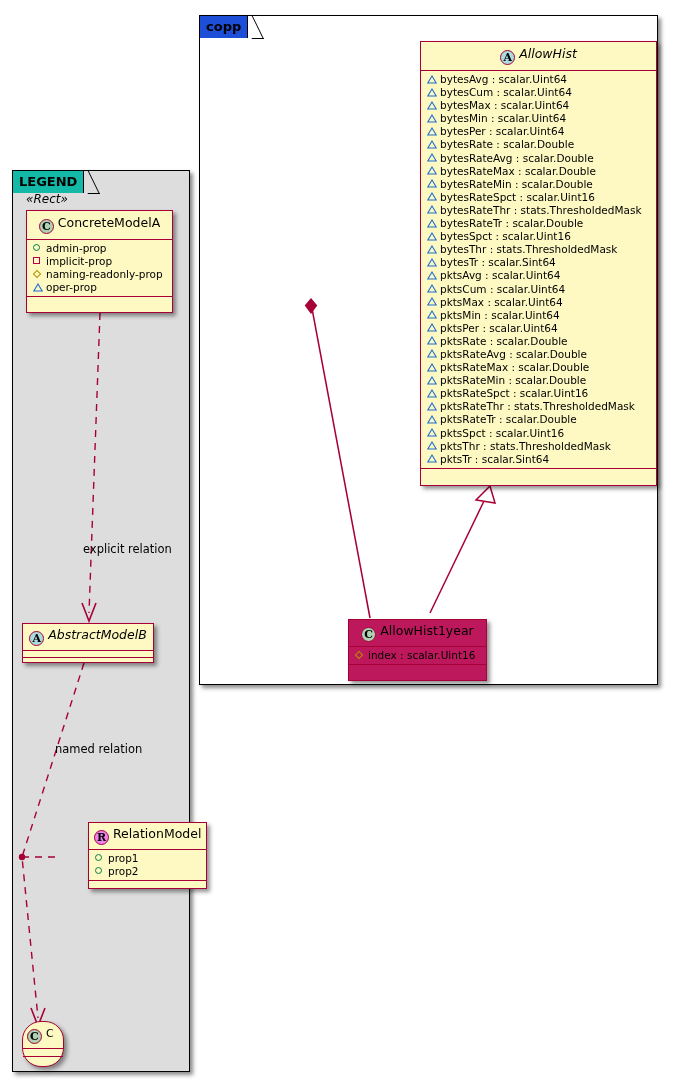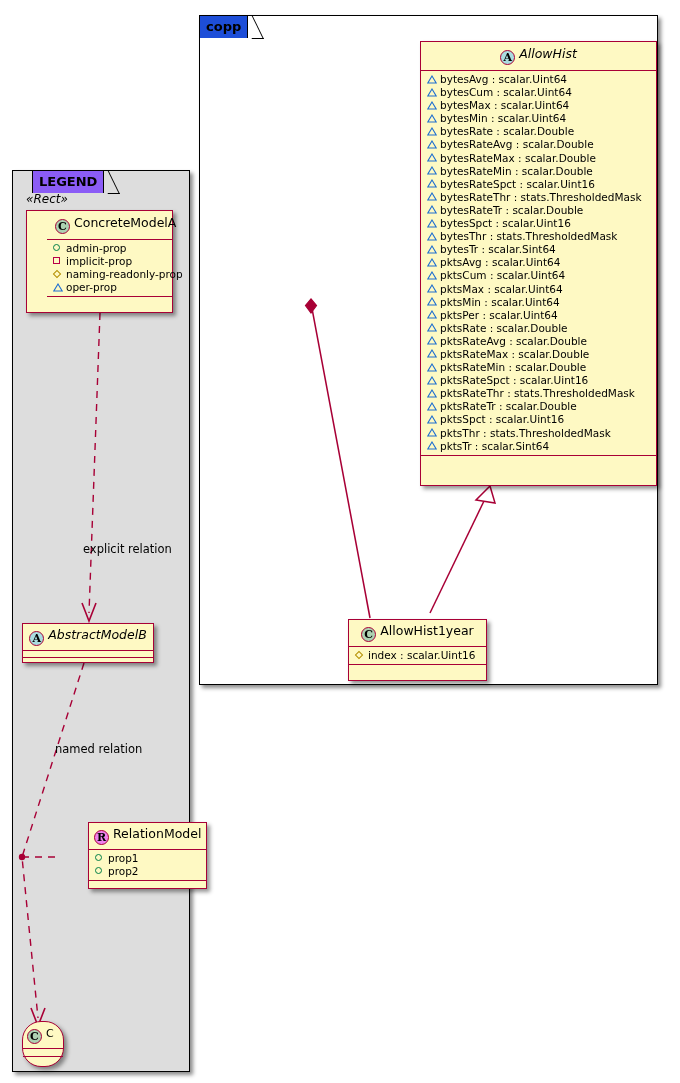--- a/index.html
+++ b/index.html
@@ -39,21 +39,21 @@
     border: 1.5px solid #000000;
     border-bottom: none;
     background: #1d4ed8;
     font-size: 13px;
     font-weight: bold;
     color: #000000;
     line-height: 1;
     padding: 4px 6px 3px 6px;
     white-space: nowrap;
   }
-  .pkg-tab.legend-tab { background: #8b5cf6; margin-left: 20px; }
+  .pkg-tab.legend-tab { background: #14b8a6; }
   
   .pkg-tab::after {
     content: "";
     position: absolute;
     right: -11px;
     top: -1.5px;
     width: 12px;
     height: calc(100% + 1.5px);
     background: transparent;
     border-bottom: 1.5px solid #000000;
@@ -63,21 +63,21 @@
   }
 
   
   .uml {
     position: absolute;
     box-sizing: border-box;
     border: 1.5px solid #a80036;
     background: #fef9c3;
     box-shadow: 3px 3px 4px rgba(0,0,0,0.42);
   }
-  .uml.highlight { background: #fef9c3; }
+  .uml.highlight { background: #be185d; }
 
   .uml-head {
     position: relative;
     border-bottom: 1.5px solid #a80036;
     text-align: center;
     padding: 4px 8px 5px 8px;
     font-size: 12.5px;
     color: #000000;
     white-space: nowrap;
   }
@@ -228,21 +228,21 @@
     </g>
 
     <g>
       <path d="M430,613 L484,501" fill="none" stroke="#a80036" stroke-width="1.5"></path>
       <path d="M490,486 L476,500 L495,503 Z" fill="#ffffff" stroke="#a80036" stroke-width="1.5"></path>
     </g>
   </svg>
 
   <div class="stereotype" style="left:26px; top:192px; width:146px;">«Rect»</div>
 
-  <div class="uml" style="left:26px; top:210px; width:147px; height:103px;padding-left:20px;">
+  <div class="uml" style="left:26px; top:210px; width:147px; height:103px;">
     <div class="uml-head">
       <span class="badge c">C</span><span class="cname">ConcreteModelA</span>
     </div>
     <div class="uml-attrs">
       <div class="attr">
         <span class="vis circle"></span>
         <span>admin-prop</span>
       </div>
       <div class="attr">
         <span class="vis square"></span>
@@ -337,20 +337,28 @@
             </svg>
           </span>
           <span>bytesMin : scalar.Uint64</span>
         </div>
         <div class="attr">
           <span class="vis triangle">
             <svg width="10" height="9" viewBox="0 0 10 9">
               <path d="M5,1 L9.2,8 L0.8,8 Z" fill="none" stroke="#1f6fd0" stroke-width="1.1"></path>
             </svg>
           </span>
+          <span>bytesPer : scalar.Uint64</span>
+        </div>
+        <div class="attr">
+          <span class="vis triangle">
+            <svg width="10" height="9" viewBox="0 0 10 9">
+              <path d="M5,1 L9.2,8 L0.8,8 Z" fill="none" stroke="#1f6fd0" stroke-width="1.1"></path>
+            </svg>
+          </span>
           <span>bytesRate : scalar.Double</span>
         </div>
         <div class="attr">
           <span class="vis triangle">
             <svg width="10" height="9" viewBox="0 0 10 9">
               <path d="M5,1 L9.2,8 L0.8,8 Z" fill="none" stroke="#1f6fd0" stroke-width="1.1"></path>
             </svg>
           </span>
           <span>bytesRateAvg : scalar.Double</span>
         </div>

